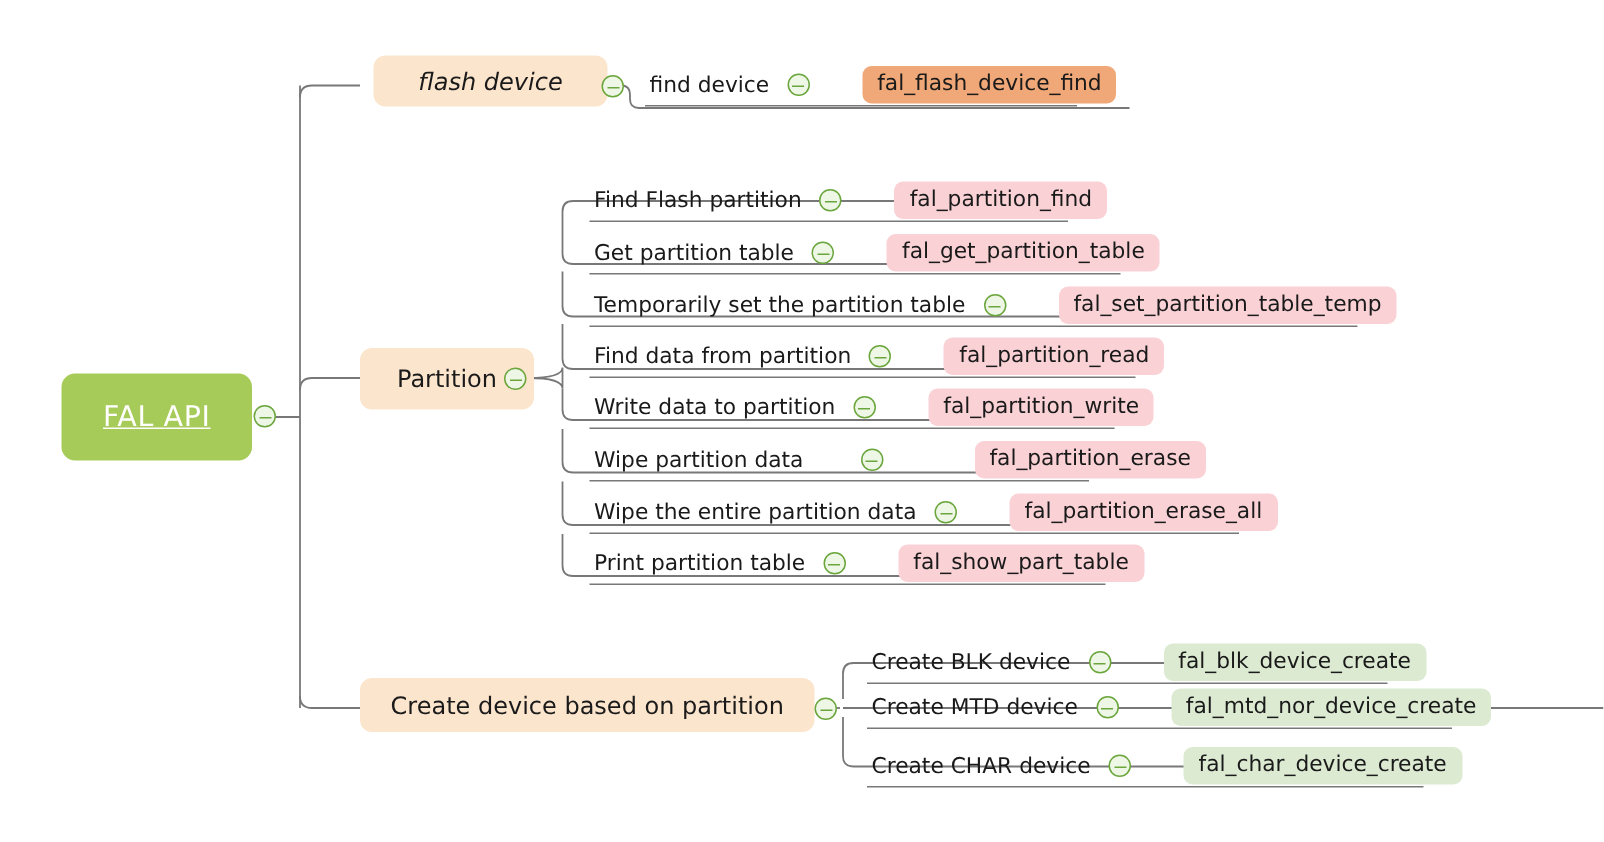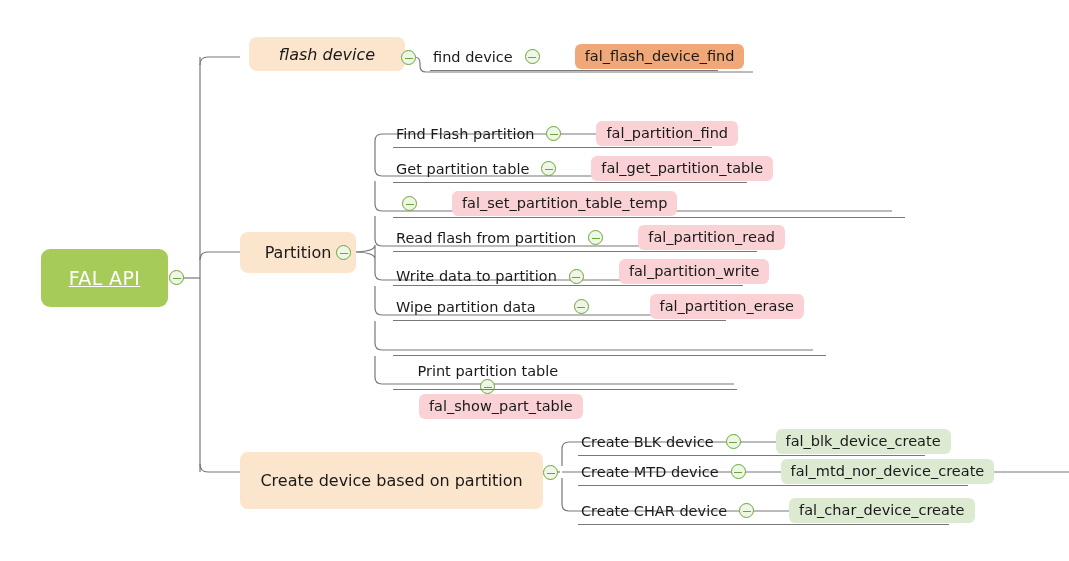--- a/index.html
+++ b/index.html
@@ -201,50 +201,56 @@
     <span class="badge pink">fal_partition_find</span>
   </div>
 
   <div class="leaf" style="left:393px; top:156px;">
     <span class="leaf-label">Get partition table</span>
     <span class="toggle-inline"></span>
     <span class="badge pink">fal_get_partition_table</span>
   </div>
 
   <div class="leaf" style="left:393px; top:191px;">
+    <span class="leaf-label">Temporarily set the partition table</span>
     <span class="toggle-inline"></span>
     <span class="badge pink">fal_set_partition_table_temp</span>
   </div>
 
   <div class="leaf" style="left:393px; top:225px;">
-    <span class="leaf-label">Read flash from partition</span>
+    <span class="leaf-label">Find data from partition</span>
     <span class="toggle-inline"></span>
     <span class="badge pink">fal_partition_read</span>
   </div>
 
-  <div class="leaf" style="left:393px; top:259px;align-items:flex-end;">
+  <div class="leaf" style="left:393px; top:259px;">
     <span class="leaf-label">Write data to partition</span>
     <span class="toggle-inline"></span>
     <span class="badge pink">fal_partition_write</span>
   </div>
 
   <div class="leaf" style="left:393px; top:294px;gap:26px;">
     <span class="leaf-label">Wipe partition data</span>
     <span class="toggle-inline"></span>
     <span class="badge pink">fal_partition_erase</span>
   </div>
 
-
-  <div class="leaf" style="left:393px; top:363px;flex-direction:column;">
+  <div class="leaf" style="left:393px; top:329px;">
+    <span class="leaf-label">Wipe the entire partition data</span>
+    <span class="toggle-inline"></span>
+    <span class="badge pink">fal_partition_erase_all</span>
+  </div>
+
+  <div class="leaf" style="left:393px; top:363px;">
     <span class="leaf-label">Print partition table</span>
     <span class="toggle-inline"></span>
     <span class="badge pink">fal_show_part_table</span>
   </div>
 
-  <div class="node branch-node" style="left:240px; top:452px; width:303px; height:57px;">
+  <div class="node branch-node" style="left:240px; top:452px; width:303px; height:36px;">
     <span>Create device based on partition</span>
   </div>
   <div class="toggle" style="left:543px; top:465px;"></div>
 
   <div class="leaf" style="left:578px; top:429px;">
     <span class="leaf-label">Create BLK device</span>
     <span class="toggle-inline"></span>
     <span class="badge green">fal_blk_device_create</span>
   </div>
 

